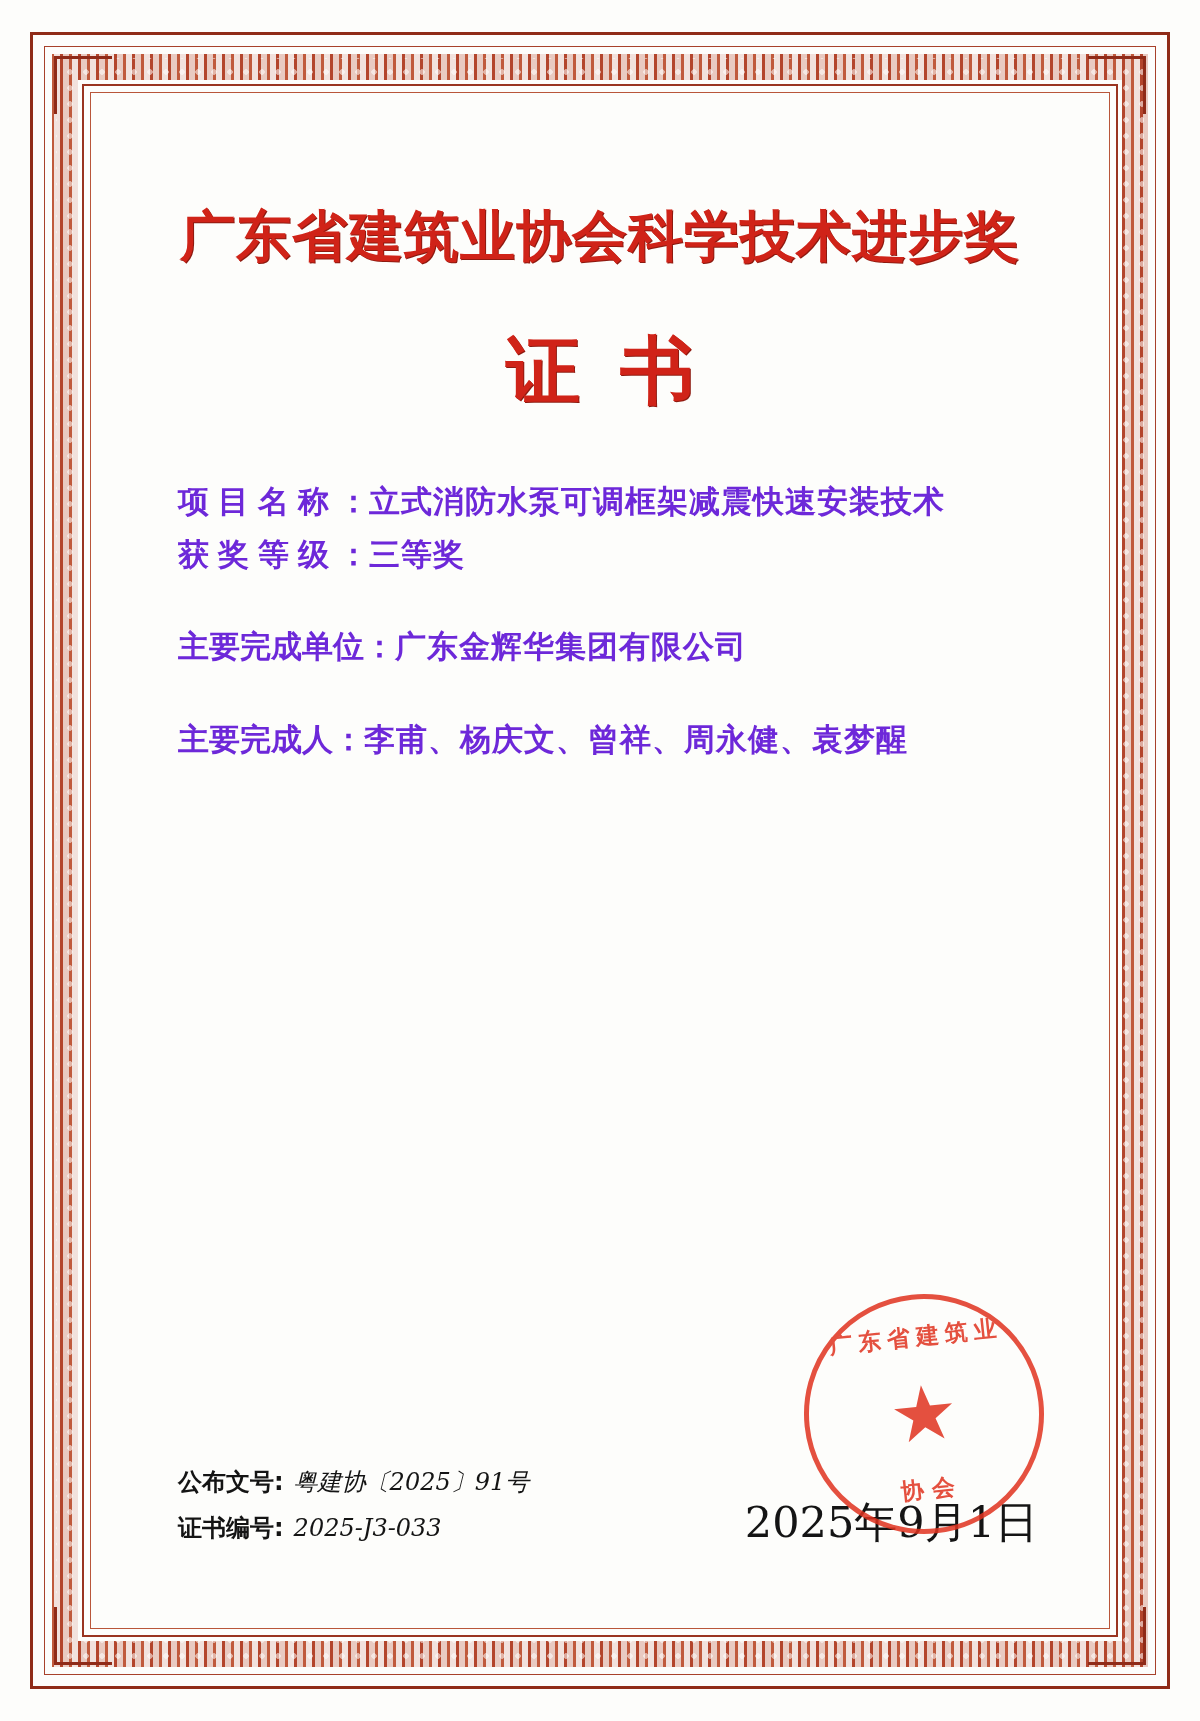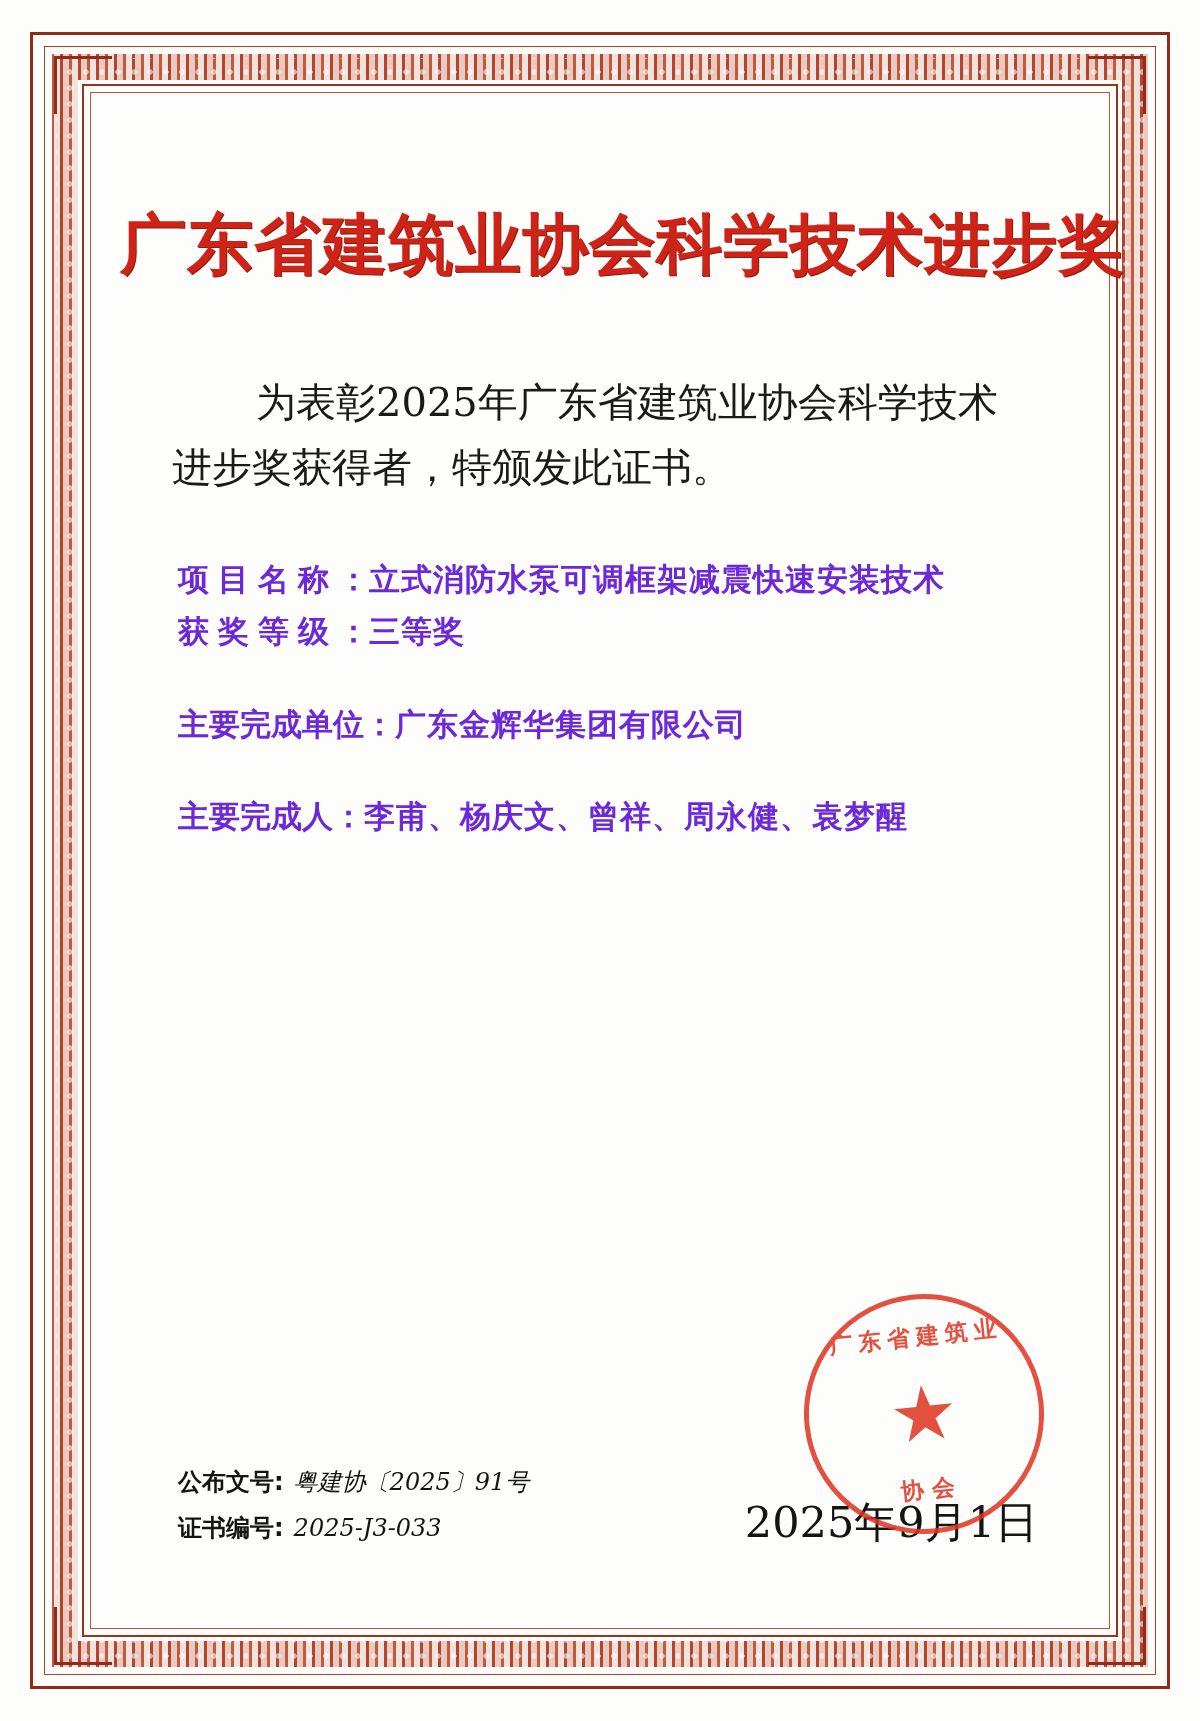--- a/index.html
+++ b/index.html
@@ -105,21 +105,21 @@
     left: 120px; top: 120px;
     width: 960px;
     height: 1480px;
   }
 
   .title-main {
     text-align: center;
     color: #d02318;
     font-family: "DejaVu Sans", "Liberation Sans", sans-serif;
     font-weight: bold;
-    font-size: 66px;
+    font-size: 55px;
     letter-spacing: 1px;
     margin-top: 80px;
     text-shadow: 1px 1px 0 #8d1a10;
     white-space: nowrap;
   }
 
   .title-sub {
     text-align: center;
     color: #d02318;
     font-weight: bold;
@@ -258,22 +258,22 @@
 
   <div class="corner tl"></div>
   <div class="corner tr"></div>
   <div class="corner bl"></div>
   <div class="corner br"></div>
 
   <div class="content">
 
     <div class="title-main">广东省建筑业协会科学技术进步奖</div>
 
-
-    <div class="preamble">为表彰2025年广东省建筑业协会科学技术进步奖获得者，特颁发此证书。</div>
+    <div class="title-sub">证书</div>
+
 
     <div class="fields">
 
       <div class="field-row">
         <span class="field-label">项目名称</span>
         <span class="field-colon">：</span>
         <span class="field-value">立式消防水泵可调框架减震快速安装技术</span>
       </div>
 
       <div class="field-row">

